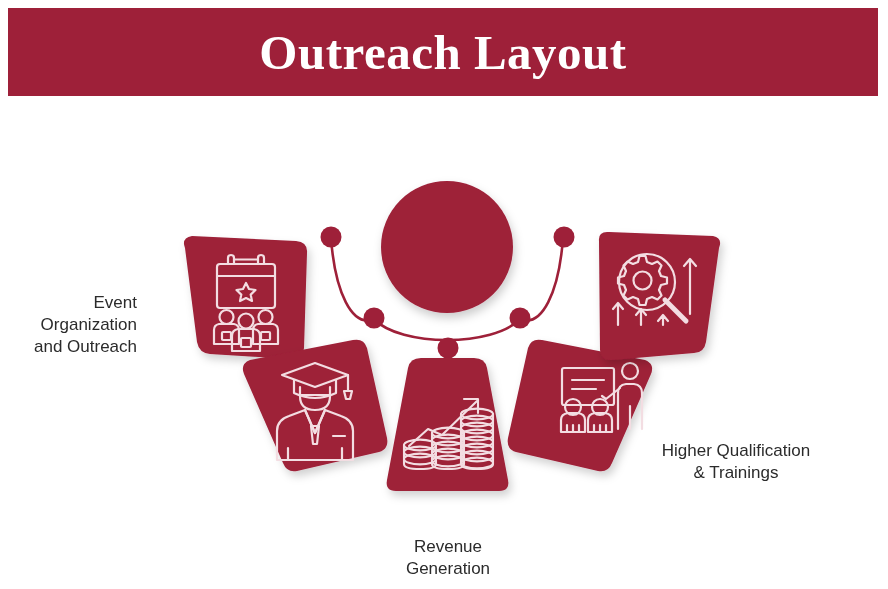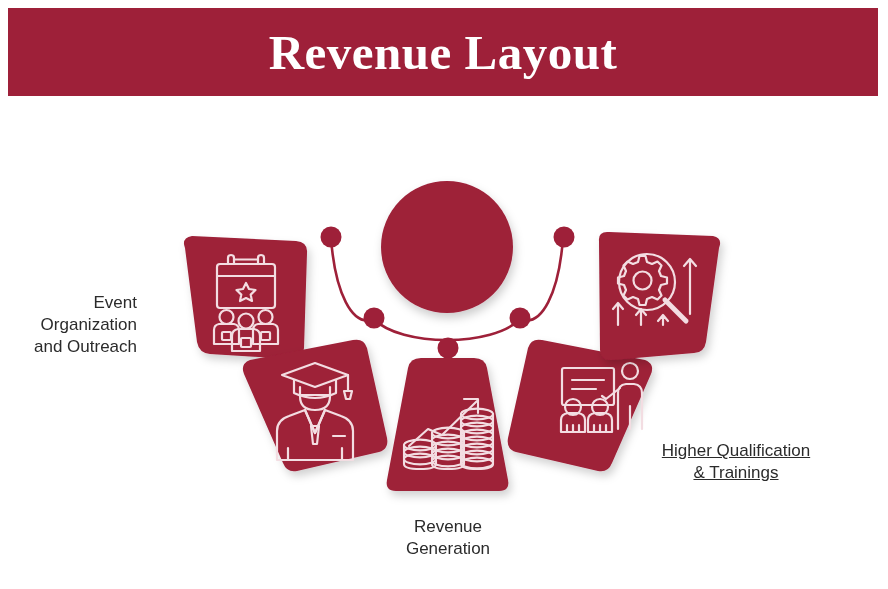--- a/index.html
+++ b/index.html
@@ -69,43 +69,42 @@
     text-align: right;
   }
   #label-faculty {
     left: 78px;
     top: 344px;
     width: 200px;
     text-align: center;
   }
   #label-revenue {
     left: 368px;
-    top: 420px;
+    top: 440px;
     width: 160px;
     text-align: center;
   }
   #label-training {
     left: 634px;
     top: 344px;
     width: 204px;
     text-align: center;
-    text-decoration: underline;
   }
   #label-rnd {
     left: 726px;
     top: 196px;
     width: 160px;
     text-align: left;
   }
 </style>
 </head>
 <body>
 
 <div id="header-banner">
-  <div id="page-title">Revenue Layout</div>
+  <div id="page-title">Outreach Layout</div>
 </div>
 
 <div id="diagram-canvas">
 
   <svg id="diagram-svg" viewBox="0 0 888 493" xmlns="http://www.w3.org/2000/svg">
     <defs>
       <filter id="petalShadow" x="-25%" y="-25%" width="150%" height="150%">
         <feDropShadow dx="3" dy="5" stdDeviation="4" flood-color="#000000" flood-opacity="0.18"></feDropShadow>
       </filter>
       <filter id="circleShadow" x="-25%" y="-25%" width="150%" height="150%">

